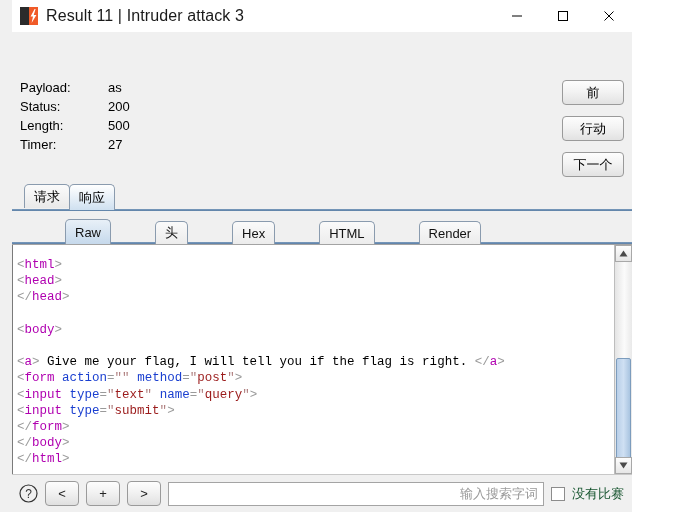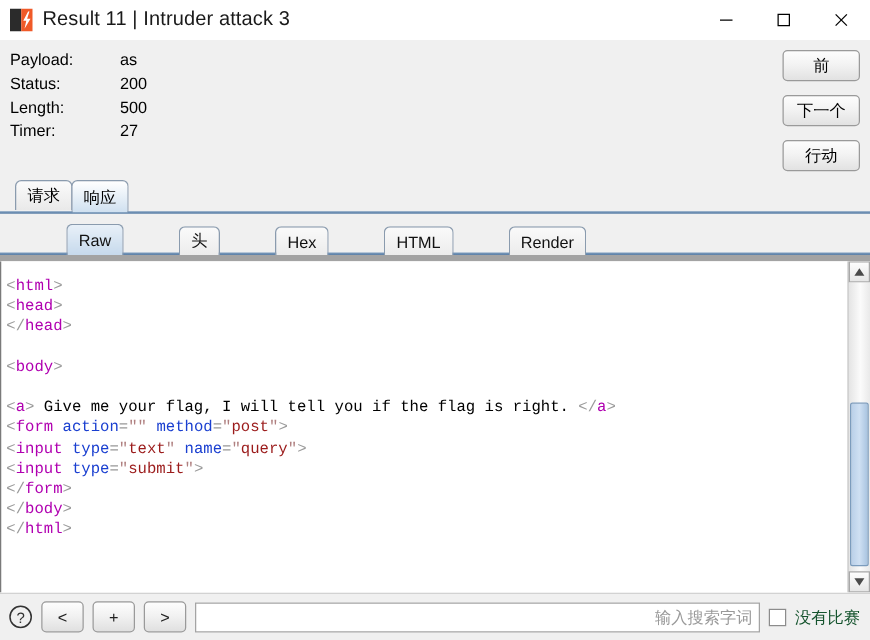--- a/index.html
+++ b/index.html
@@ -7,25 +7,26 @@
   html, body {
     width: 696px;
     height: 512px;
     overflow: hidden;
     font-family: "Liberation Sans", sans-serif;
     background: #ffffff;
   }
 
   #app {
     position: relative;
-    width: 696px;
+    width: 632px;
     height: 512px;
     background: #f0f0f0;
     display: flex;
     flex-direction: column;
+    padding-left: 12px;
   }
 
   
   .titlebar {
     height: 32px;
     background: #ffffff;
     display: flex;
     align-items: center;
     flex: 0 0 32px;
     position: relative;
@@ -78,20 +79,21 @@
   }
   .win-btn svg { display: block; }
 
   
   .meta-strip {
     flex: 0 0 auto;
     background: #f0f0f0;
     position: relative;
     height: 112px;
     padding: 8px 0 0 0;
+    margin-top: 40px;
   }
   .meta-table {
     margin-left: 8px;
     border-collapse: collapse;
     font-size: 13px;
     color: #000;
   }
   .meta-table td {
     padding: 0 0 3px 0;
     line-height: 16px;
@@ -204,21 +206,21 @@
     z-index: 3;
     height: 25px;
   }
 
   
   .viewer-wrap {
     flex: 1 1 auto;
     position: relative;
     display: flex;
     background: #ffffff;
-    border-top: 5px solid #a3a3a3;
+    border-top: 1px solid #a3a3a3;
     overflow: hidden;
   }
   .code-area {
     flex: 1 1 auto;
     position: relative;
     overflow: hidden;
     padding: 12px 0 0 4px;
     border-left: 1px solid #7a7a7a;
     background: #ffffff;
   }
@@ -382,22 +384,22 @@
       </tr>
       <tr>
         <td class="meta-label">Timer:</td>
         <td class="meta-value">27</td>
       </tr>
     </tbody>
       </table>
 
     <div class="action-buttons">
       <button class="btn">前</button>
+      <button class="btn">行动</button>
       <button class="btn">下一个</button>
-      <button class="btn">行动</button>
     </div>
   </div>
 
   <div class="tabbar-outer">
     <div class="tab">请求</div>
     <div class="tab active">响应</div>
   </div>
 
   <div class="tabbar-inner">
     <div class="tab2 active">Raw</div>

